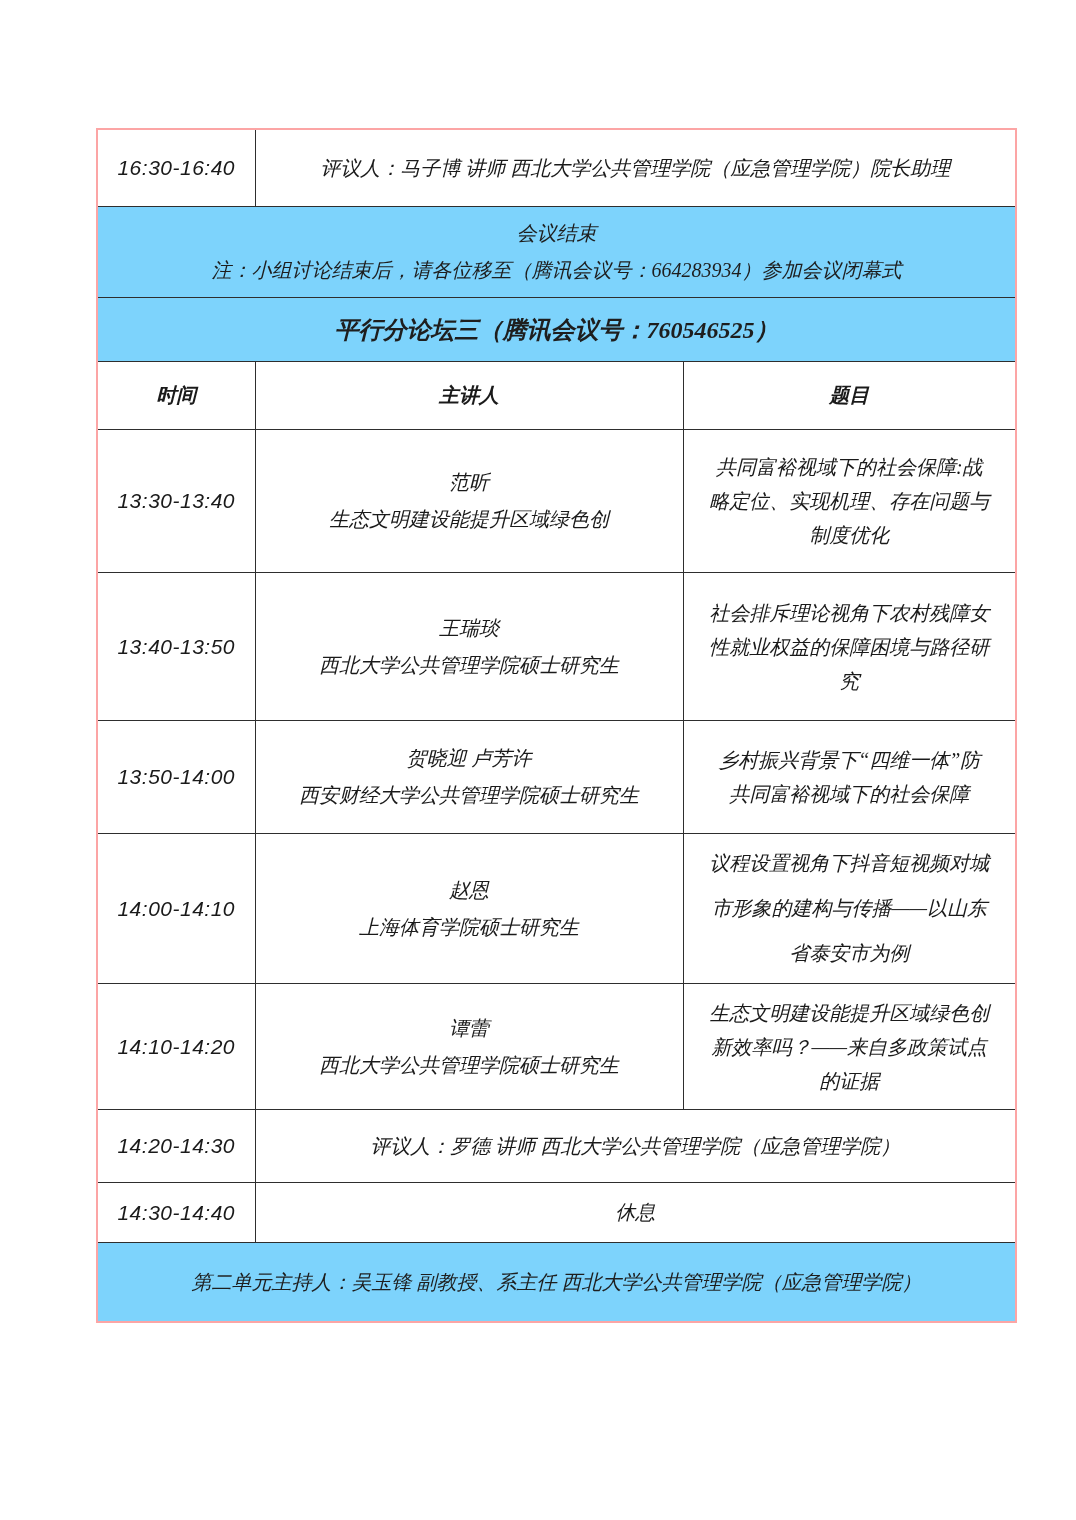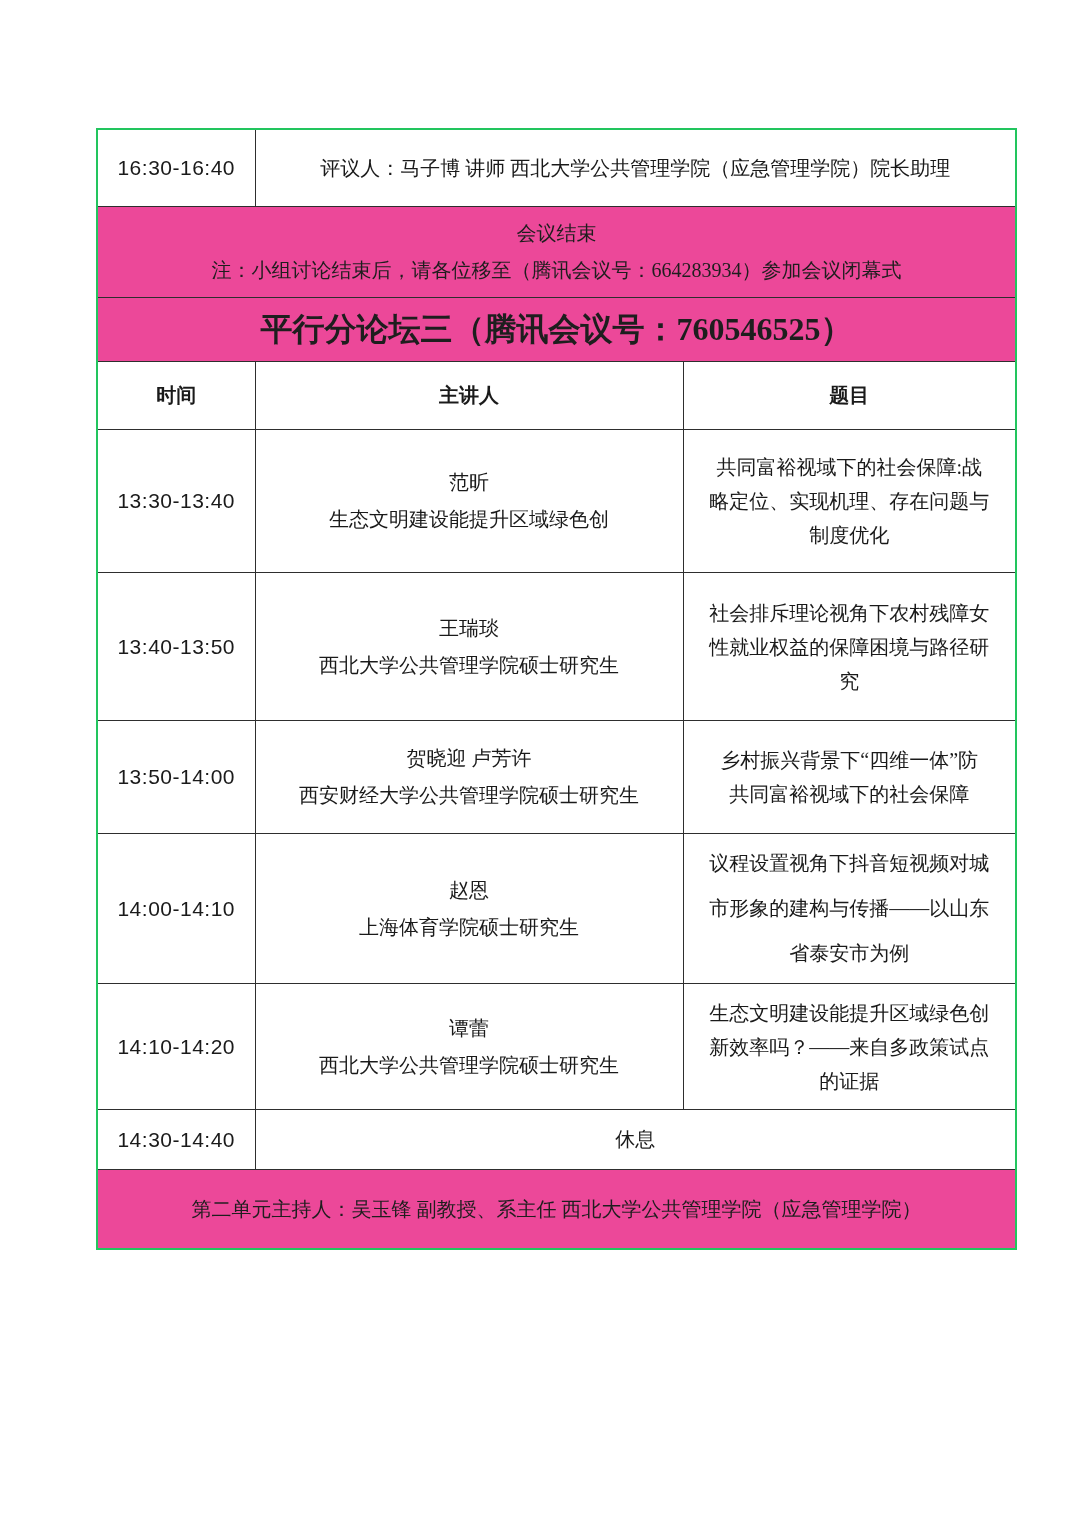--- a/index.html
+++ b/index.html
@@ -3,35 +3,36 @@
 <meta charset="utf-8">
 <style>
   html,body{margin:0;padding:0;}
   body{
     width:1076px;height:1520px;background:#ffffff;position:relative;
     font-family:"Liberation Serif","DejaVu Serif",serif;color:#1a1a1a;
   }
   table.schedule{
     position:absolute;left:96px;top:128px;width:919px;
     border-collapse:collapse;table-layout:fixed;
-    border:2px solid #22c55e;
+    border:2px solid #fca5a5;
+    font-style:italic;
   }
   td{
     border:1.5px solid #2e2e2e;
     text-align:center;vertical-align:middle;
     font-size:20px;padding:2px 8px;
     overflow:hidden;
   }
   col.c-time{width:158px}
   col.c-speaker{width:428px}
   col.c-topic{width:333px}
 
   .time{font-family:"Liberation Sans","DejaVu Sans",sans-serif;font-size:21px;letter-spacing:0.5px;}
-  .green{background:#ec4899;color:#1e1e1e;}
-  .forum{font-weight:bold;font-size:32px;}
+  .green{background:#7dd3fc;color:#1e1e1e;}
+  .forum{font-weight:bold;font-size:24px;}
   .head{font-weight:bold;}
   .ml{white-space:pre-line;}
   .speaker{line-height:1.85;}
   .topic{line-height:1.7;padding:6px 6px;margin-left:8px;}
   tr.r-d3 td.topic{line-height:2.25;}
 
   
   tr.r-prelude td{height:72px}
   tr.r-end     td{height:86px}
   tr.r-forum   td{height:59px}
@@ -122,20 +123,24 @@
 
     <tr class="r-d4">
       <td class="time">14:10-14:20</td>
       <td class="ml speaker">谭蕾
 西北大学公共管理学院硕士研究生</td>
       <td class="ml topic">生态文明建设能提升区域绿色创
 新效率吗？——来自多政策试点
 的证据</td>
     </tr>
 
+    <tr class="r-review">
+      <td class="time">14:20-14:30</td>
+      <td colspan="2">评议人：罗德 讲师 西北大学公共管理学院（应急管理学院）</td>
+    </tr>
 
     <tr class="r-break">
       <td class="time">14:30-14:40</td>
       <td colspan="2">休息</td>
     </tr>
 
     <tr class="r-unit2">
       <td colspan="3" class="green">第二单元主持人：吴玉锋 副教授、系主任 西北大学公共管理学院（应急管理学院）</td>
     </tr>
 

